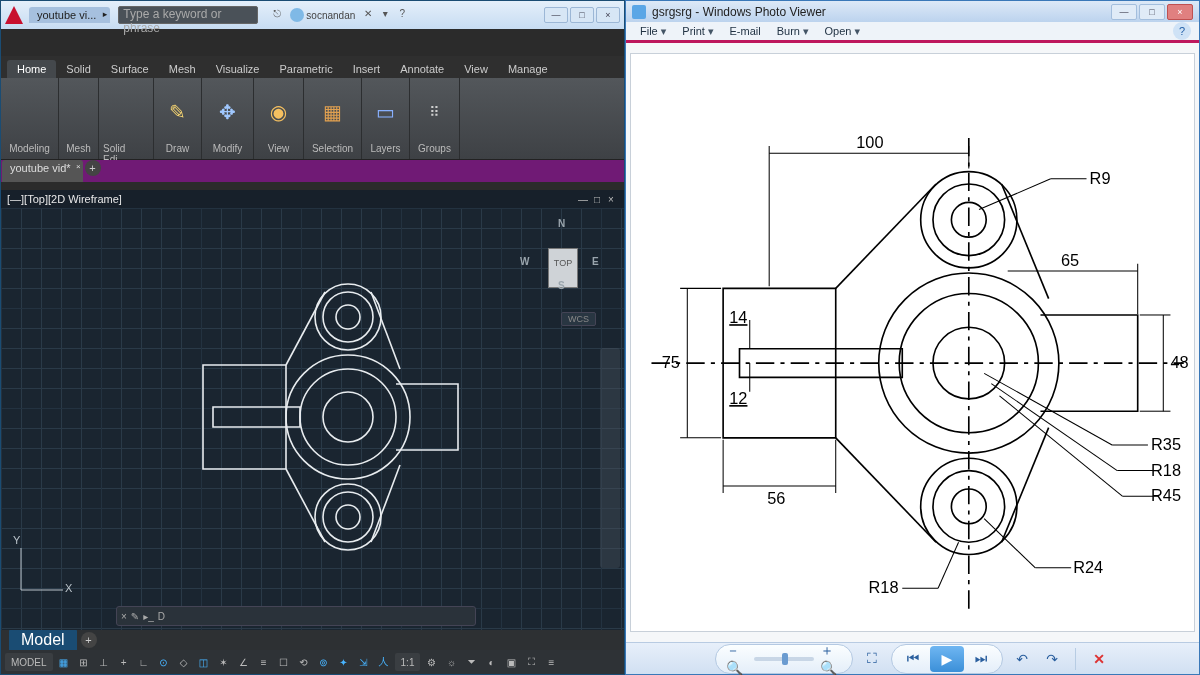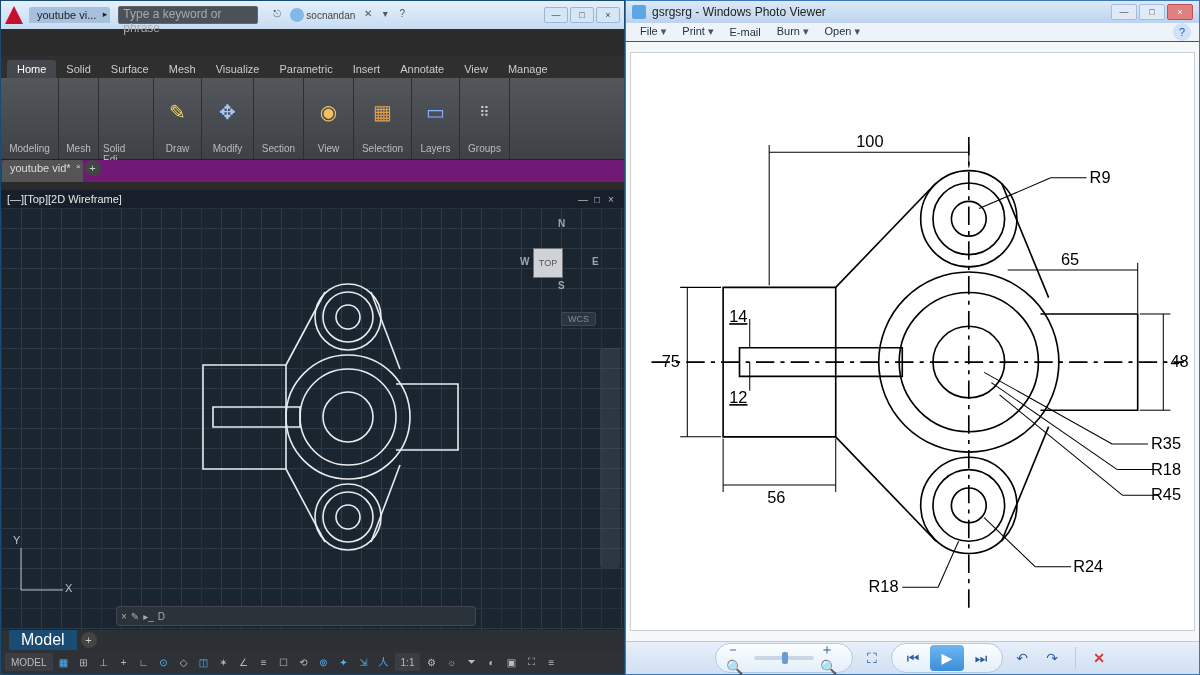--- a/index.html
+++ b/index.html
@@ -49,21 +49,21 @@
 
 
 .canvas { flex:1; background:#1a2530; position:relative; overflow:hidden; }
 .grid { position:absolute; inset:0;
   background-image:linear-gradient(#233240 1px,transparent 1px),linear-gradient(90deg,#233240 1px,transparent 1px),
                    linear-gradient(#2a3a48 1px,transparent 1px),linear-gradient(90deg,#2a3a48 1px,transparent 1px);
   background-size:100px 100px,100px 100px,20px 20px,20px 20px; }
 .part { position:absolute; left:50%; top:50%; transform:translate(-50%,-50%); }
 .part svg { overflow:visible; }
 .viewcube { position:absolute; right:18px; top:8px; width:90px; height:90px; }
-.vcbox { position:absolute; left:17px; top:32px; width:30px; height:30px; background:#cfd3d7; border:1px solid #777; font-size:9px; text-align:center; line-height:28px; color:#555; cursor:pointer; }
+.vcbox { position:absolute; left:32px; top:32px; width:30px; height:40px; background:#cfd3d7; border:1px solid #777; font-size:9px; text-align:center; line-height:28px; color:#555; cursor:pointer; }
 .vcdir { position:absolute; font-size:10px; color:#9aa5ad; font-weight:bold; }
 .vcN{left:42px;top:2px;} .vcS{left:42px;top:64px;} .vcW{left:4px;top:40px;} .vcE{left:76px;top:40px;}
 .wcs { position:absolute; right:28px; top:104px; font-size:9px; color:#888; background:#293642; border:1px solid #445; padding:1px 6px; border-radius:2px; }
 .navbar { position:absolute; right:4px; top:140px; width:20px; height:220px; background:rgba(80,90,100,.35); border-radius:3px; }
 .ucs { position:absolute; left:12px; bottom:30px; color:#bac3ca; font-size:11px; }
 .ucs .ax { position:absolute; }
 .cmd { position:absolute; left:115px; bottom:4px; height:20px; width:360px; background:#2a323a; border:1px solid #445; border-radius:3px; display:flex; align-items:center; font-size:10px; color:#aaa; padding:0 4px; gap:4px; }
 .cmd .cicon{font-size:10px;}
 
 
@@ -74,21 +74,21 @@
 .mtab { background:#1a4c73; color:#fff; padding:2px 12px; border-radius:2px 2px 0 0; margin-left:4px; }
 .ltabs { height:20px; background:#2d3033; display:flex; align-items:center; padding-left:4px; }
 
 
 .right { width:575px; height:675px; display:flex; flex-direction:column; background:#eef3f9; border:1px solid #3a78b8; }
 .r-title { height:28px; background:linear-gradient(#dde9f7,#bcd3ee); display:flex; align-items:center; padding:0 6px; font-size:12px; color:#222; }
 .r-title .ricon { width:14px; height:14px; background:#5aa6e6; margin-right:6px; border-radius:2px; }
 .r-title .wctl { margin-left:auto; display:flex; gap:2px; }
 .r-title .wbtn { width:26px; height:16px; background:#e0ebf7; border:1px solid #a3bedd; border-radius:2px; font-size:9px; text-align:center; line-height:14px; color:#445; }
 .r-title .wbtn.close { background:#e08080; border-color:#c05050; color:#fff; }
-.r-menu { height:24px; background:#eef3f9; display:flex; align-items:center; padding:0 8px; font-size:11px; color:#234; gap:4px; border-bottom:1px solid #be185d; }
+.r-menu { height:24px; background:#eef3f9; display:flex; align-items:center; padding:0 8px; font-size:11px; color:#234; gap:4px; border-bottom:3px solid #be185d; }
 .r-menu .mi { padding:2px 6px; cursor:pointer; }
 .r-menu .dd::after{content:" ▾"; color:#456;}
 .r-menu .help{ margin-left:auto; width:18px; height:18px; border-radius:50%; background:#cfe2f6; color:#2460a8; text-align:center; font-size:11px; line-height:18px; }
 .r-body { flex:1; background:#f5f7f9; padding:10px 4px; }
 .paper { width:100%; height:100%; background:#fff; border:1px solid #c8d0d9; position:relative; }
 .paper svg { width:100%; height:100%; }
 .r-tool { height:42px; background:linear-gradient(#e7effa,#d1e0f2); display:flex; align-items:center; justify-content:center; gap:8px; border-top:1px solid #b8cbe2; }
 .tgroup { display:flex; align-items:center; gap:6px; background:linear-gradient(#fbfeff,#e4eef9); border:1px solid #b4c9e2; border-radius:16px; padding:3px 10px; height:30px; }
 .tbtn { width:22px; height:22px; display:flex; align-items:center; justify-content:center; color:#2a5f9e; font-size:14px; cursor:pointer; border-radius:3px; }
 .tbtn.big { width:34px; height:26px; background:linear-gradient(#6fb6f2,#3b8fd8); color:#fff; border-radius:4px; }
@@ -160,24 +160,20 @@
       <div class="pname">Draw</div>
     </div>
     <div class="panel" style="width:52px">
       <div class="pbody">
           <div class="pbtn">
             <div class="picon" style="color:#a0c8ff">✥</div>
           </div>
         </div>
       <div class="pname">Modify</div>
     </div>
-    <div class="panel" style="width:50px">
-        <div class="pbody"></div>
-        <div class="pname">Section</div>
-      </div>
     <div class="panel" style="width:50px">
       <div class="pbody">
           <div class="pbtn">
             <div class="picon" style="color:#f5c060">◉</div>
           </div>
         </div>
       <div class="pname">View</div>
     </div>
     <div class="panel" style="width:58px">
       <div class="pbody">

